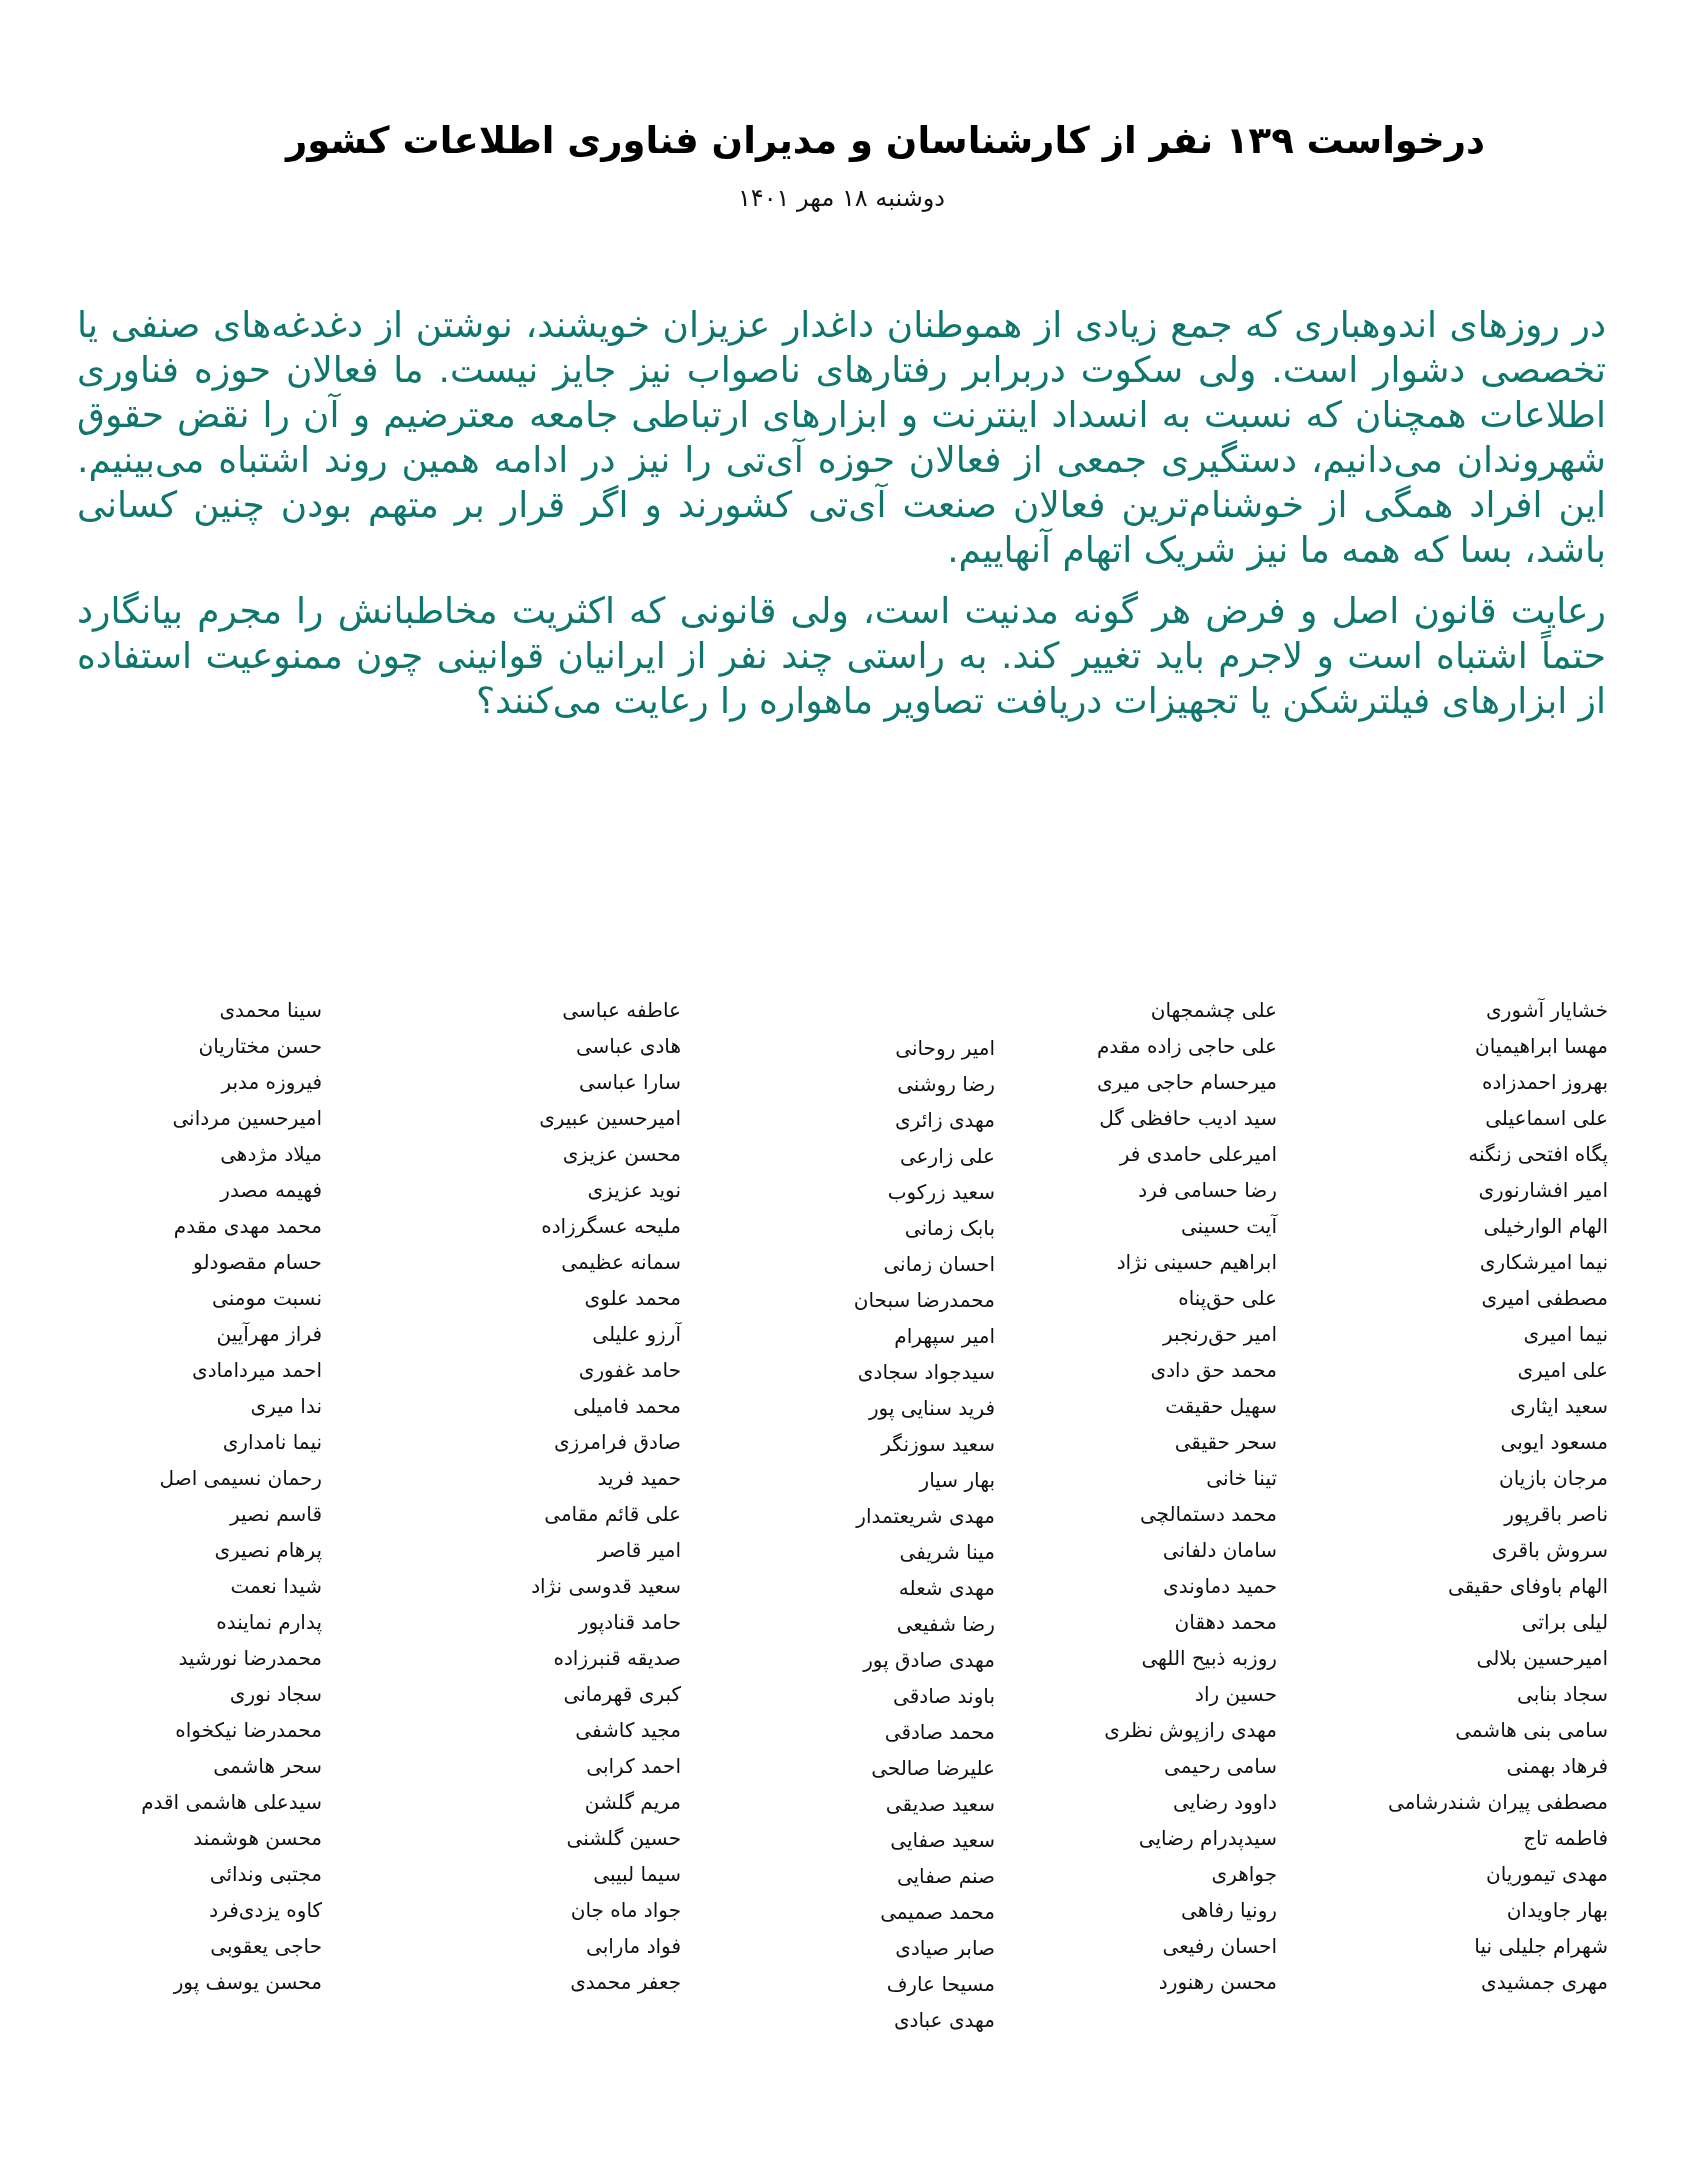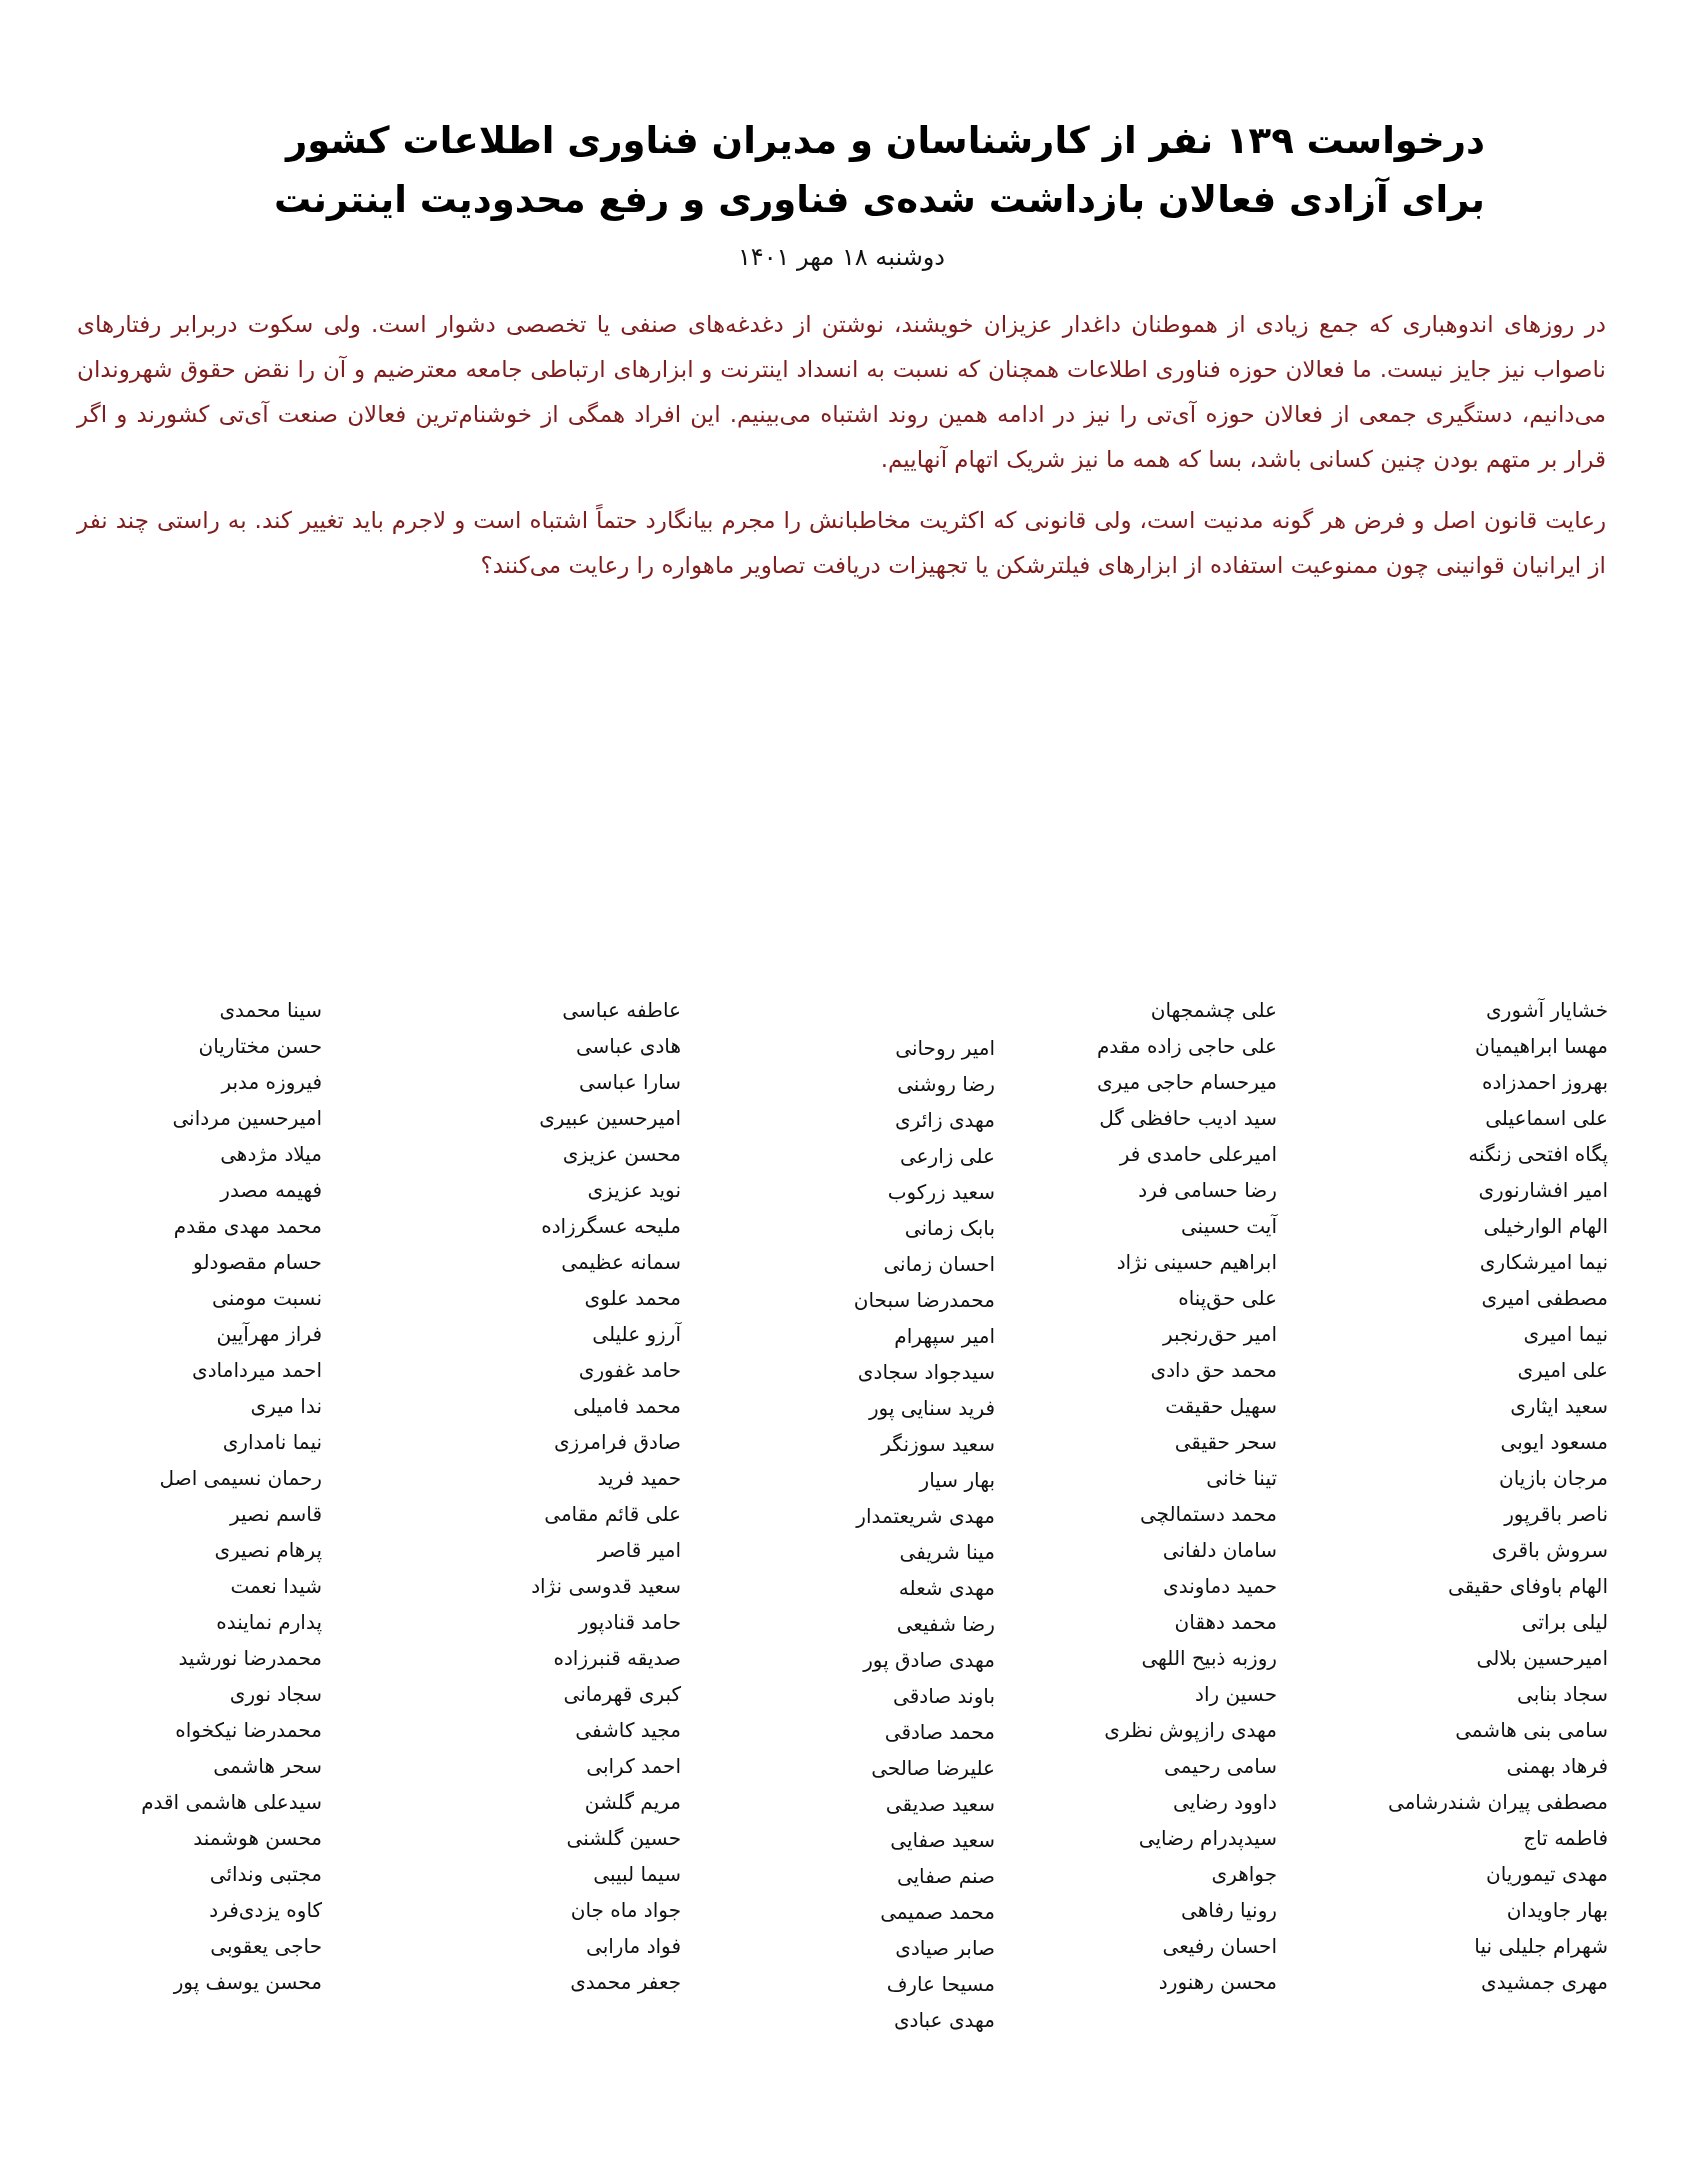--- a/index.html
+++ b/index.html
@@ -46,25 +46,25 @@
       line-height: 40px;
       color: #111;
       margin-top: 8px;
     }
     .body-text {
       position: absolute;
       left: 77px;
       right: 77px;
       top: 302px;
       font-family: "DejaVu Sans", sans-serif;
-      font-size: 23px;
+      font-size: 36px;
       line-height: 45px;
       text-align: justify;
       text-align-last: right;
-      color: #7f1d1d;
+      color: #0f766e;
     }
     .body-text p {
       margin: 0 0 16px 0;
     }
     .body-text p.last {
       margin-bottom: 0;
     }
     .signatories {
       position: absolute;
       top: 980px;
@@ -95,21 +95,20 @@
     .col-4 { right: 1002px; width: 238px; }
     .col-5 { right: 1361px; width: 257px; }
   </style>
 </head>
 <body>
 
 <div class="page">
 
   <header class="title-block">
     <div class="title-line">درخواست ۱۳۹ نفر از کارشناسان و مدیران فناوری اطلاعات کشور</div>
-    <div class="title-line">برای آزادی فعالان بازداشت شده‌ی فناوری و رفع محدودیت اینترنت</div>
     <div class="date-line">دوشنبه ۱۸ مهر ۱۴۰۱</div>
   </header>
 
   <section class="body-text">
     <p>در روزهای اندوهباری که جمع زیادی از هموطنان داغدار عزیزان خویشند، نوشتن از دغدغه‌های صنفی یا تخصصی دشوار است. ولی سکوت دربرابر رفتارهای ناصواب نیز جایز نیست. ما فعالان حوزه فناوری اطلاعات همچنان که نسبت به انسداد اینترنت و ابزارهای ارتباطی جامعه معترضیم و آن را نقض حقوق شهروندان می‌دانیم، دستگیری جمعی از فعالان حوزه آی‌تی را نیز در ادامه همین روند اشتباه می‌بینیم. این افراد همگی از خوشنام‌ترین فعالان صنعت آی‌تی کشورند و اگر قرار بر متهم بودن چنین کسانی باشد، بسا که همه ما نیز شریک اتهام آنهاییم.</p>
     <p>رعایت قانون اصل و فرض هر گونه مدنیت است، ولی قانونی که اکثریت مخاطبانش را مجرم بیانگارد حتماً اشتباه است و لاجرم باید تغییر کند. به راستی چند نفر از ایرانیان قوانینی چون ممنوعیت استفاده از ابزارهای فیلترشکن یا تجهیزات دریافت تصاویر ماهواره را رعایت می‌کنند؟</p>
   </section>
 
   <section class="signatories">
     <ul class="sig-col col-2">

